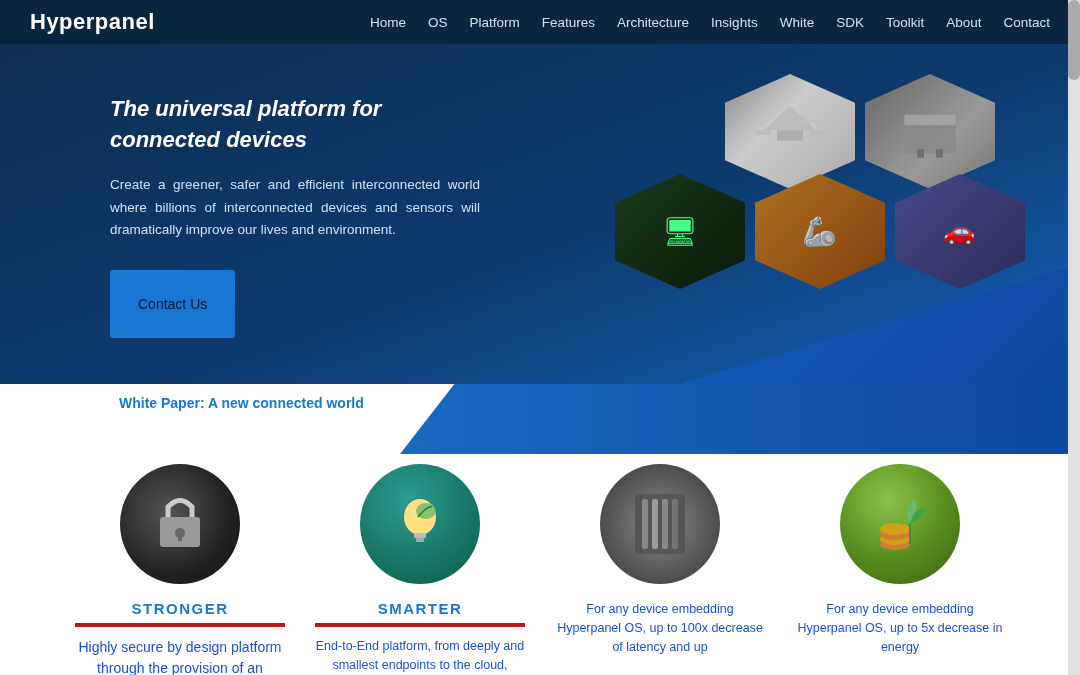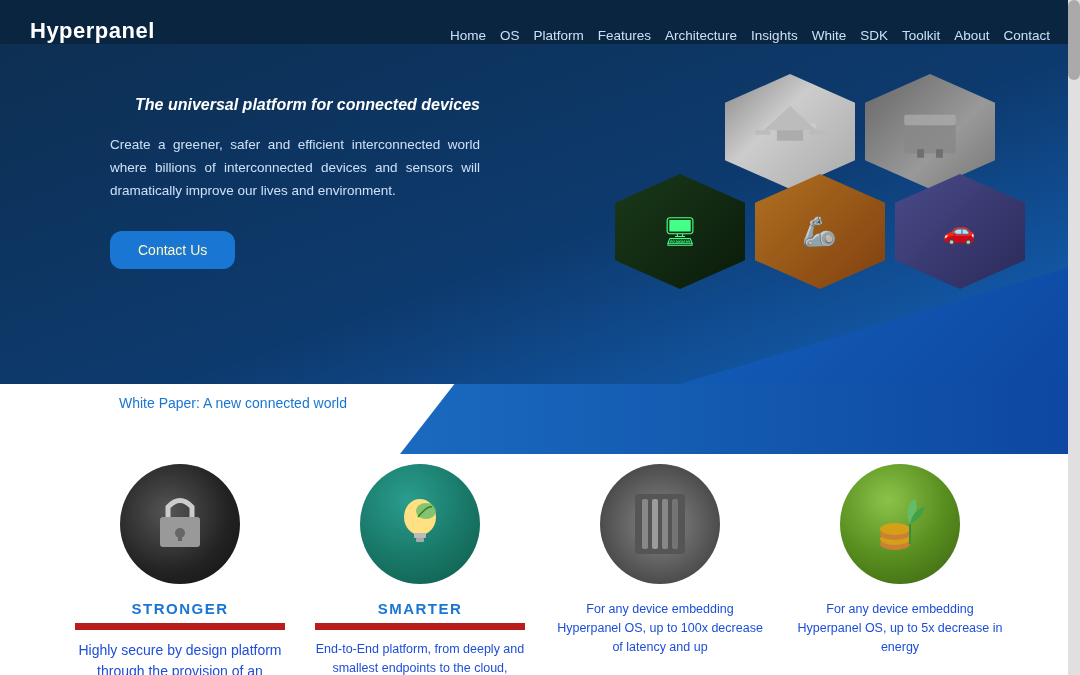--- a/index.html
+++ b/index.html
@@ -2,36 +2,36 @@
 <html><head>
   <meta charset="utf-8">
   <style>
     * { margin: 0; padding: 0; box-sizing: border-box; }
     body { font-family: 'Segoe UI', Arial, sans-serif; width: 1080px; height: 675px; overflow: hidden; background: #fff; }
 
     
     nav {
       background: #0a2540;
       display: flex;
-      align-items: flex-end;
+      align-items: center;
       padding: 0 30px;
       height: 44px;
       position: relative;
       z-index: 10;
     }
     .nav-logo {
       color: #fff;
       font-size: 22px;
       font-weight: 700;
       letter-spacing: 0.5px;
       margin-right: auto;
     }
     .nav-links {
       display: flex;
-      gap: 14px;
+      gap: 22px;
       list-style: none;
     }
     .nav-links li a {
       color: #cce0f5;
       text-decoration: none;
       font-size: 13.5px;
     }
 
     
     .hero {
@@ -42,41 +42,40 @@
       display: flex;
       align-items: flex-start;
     }
     .hero-content {
       padding: 50px 40px 40px 110px;
       max-width: 520px;
       z-index: 2;
     }
     .hero-title {
       color: #fff;
-      font-size: 16px;
+      font-size: 22px;
       font-style: italic;
       font-weight: 600;
       line-height: 1.4;
       margin-bottom: 18px;
-      text-align: right;
     }
     .hero-desc {
       color: #cde0f7;
       font-size: 13.5px;
       line-height: 1.7;
       text-align: justify;
       margin-bottom: 28px;
     }
     .contact-btn {
       background: #1976d2;
-      color: #fef9c3;
+      color: #0f172a;
       border: none;
-      padding: 11px 28px;
+      padding: 26px 28px;
       font-size: 14px;
-      border-radius: 12px;
+      border-radius: 3px;
       cursor: pointer;
     }
 
     
     .hex-grid {
       position: absolute;
       right: 60px;
       top: 30px;
       width: 420px;
       height: 340px;
@@ -151,21 +150,21 @@
     }
     .icon-cheaper {
       background: radial-gradient(circle at 40% 30%, #8bc34a 0%, #5a9020 50%, #3a6010 100%);
     }
     .feature-title {
       color: #1976d2;
       font-size: 15px;
       font-weight: 700;
       letter-spacing: 1.5px;
       text-transform: uppercase;
-      border-bottom: 7px solid #b91c1c;
+      border-bottom: 4px solid #b91c1c;
       padding-bottom: 6px;
       margin-bottom: 10px;
       width: 100%;
     }
     .feature-desc {
       color: #1d4ed8;
       font-size: 14px;
       line-height: 1.5;
     }
     .feature-desc-black {
@@ -262,21 +261,21 @@
     </div>
   </div>
 
   <div style="position:absolute; bottom:0; right:0; width:500px; height:120px; background:linear-gradient(135deg,#1565c0,#0d47a1); clip-path:polygon(20% 100%, 100% 0%, 100% 100%); z-index:1;"></div>
 </div>
 
 <div style="position:relative; height:70px; background:#fff; z-index:4;">
 
   <div style="position:absolute; top:0; right:0; width:680px; height:70px; background:linear-gradient(to right,#1a6abf,#0d47a1); clip-path:polygon(8% 0%, 100% 0%, 100% 100%, 0% 100%); z-index:1;"></div>
 
-  <div style="position:absolute; top:0; left:105px; background:#fff; padding:10px 20px 14px 14px; clip-path:polygon(0% 0%, 93% 0%, 100% 100%, 0% 100%); z-index:3; min-width:310px;">
+  <div style="position:absolute; top:0; left:105px; background:#fff; padding:10px 20px 14px 14px; clip-path:polygon(0% 0%, 93% 0%, 100% 100%, 0% 100%); z-index:3; min-width:310px;font-weight:bold;">
     <a style="color:#1976d2; font-size:14px; text-decoration:none;">White Paper: A new connected world</a>
   </div>
 </div>
 
 <div class="features" style="margin-top:0; padding-top:10px;">
 
   <div class="feature-card">
     <div class="feature-icon icon-stronger">
       <svg width="60" height="70" viewBox="0 0 60 70">
         <rect x="10" y="28" width="40" height="30" rx="3" fill="#999"></rect>

